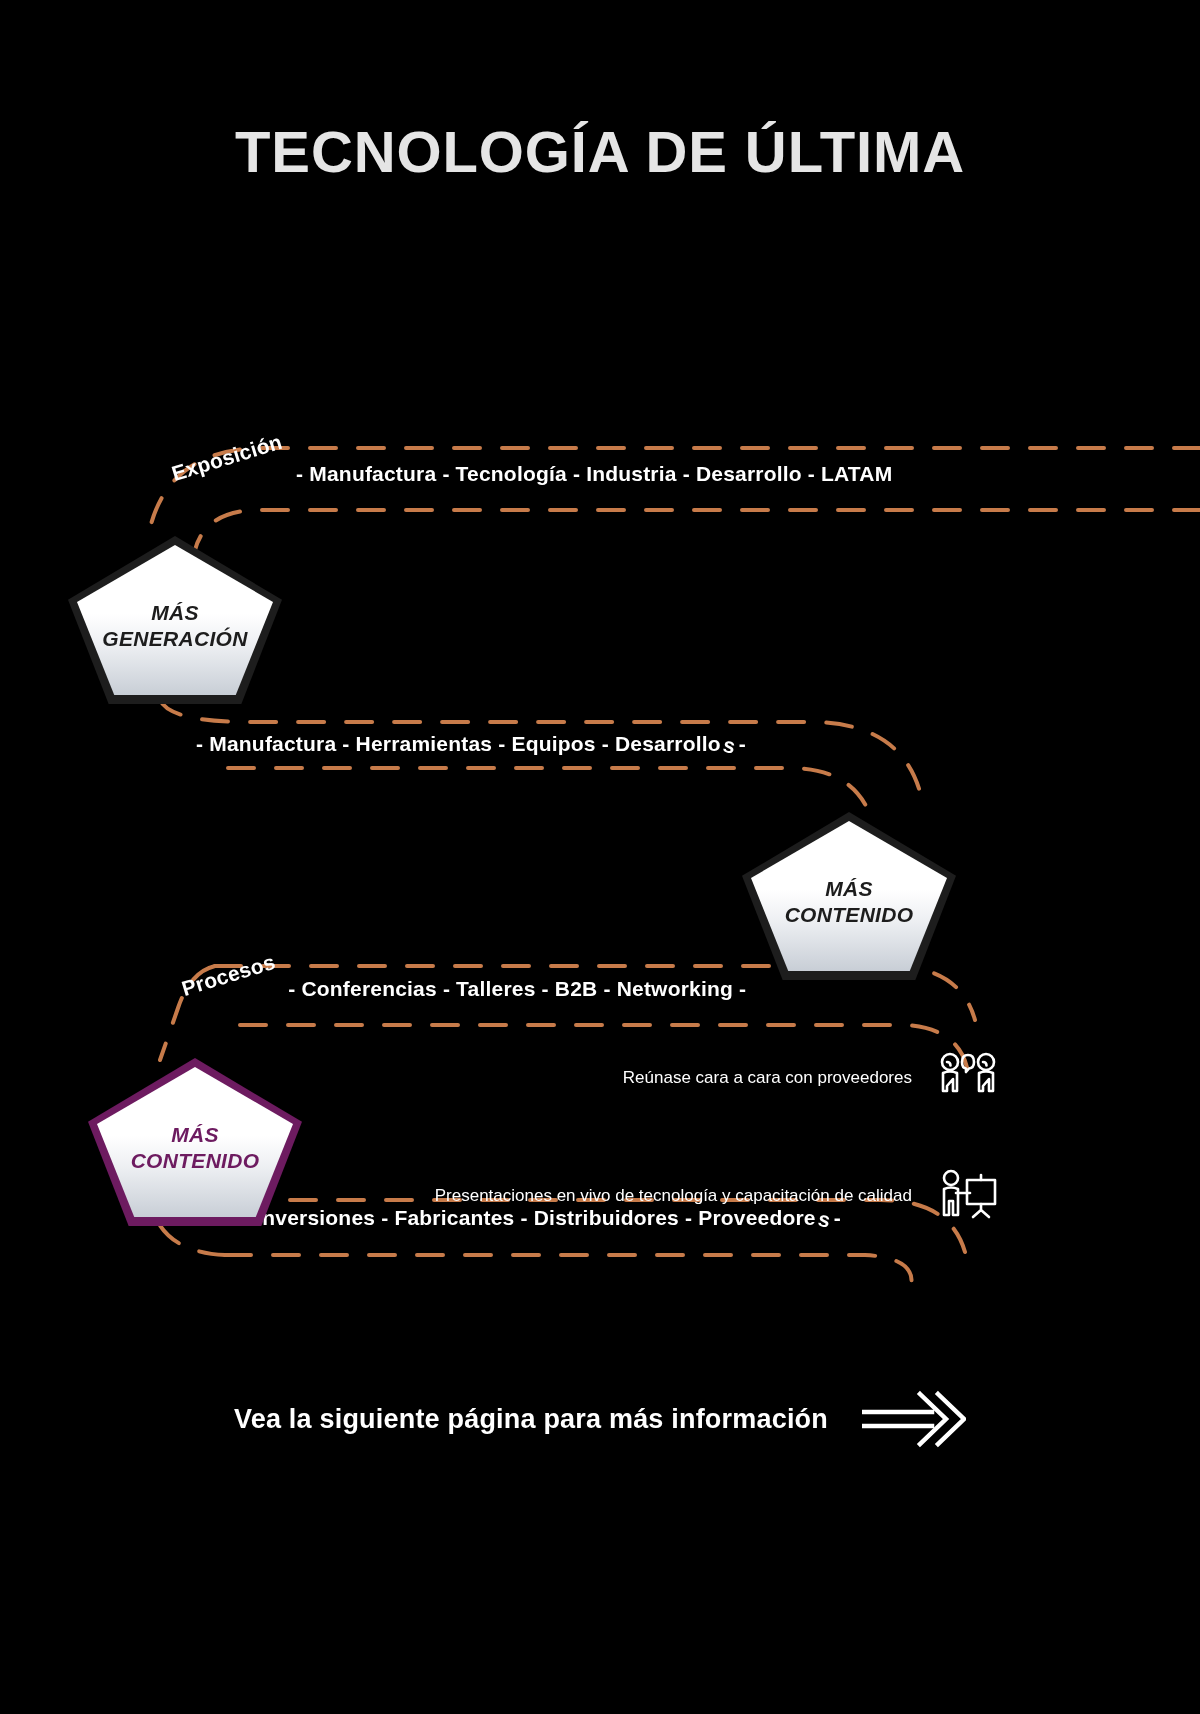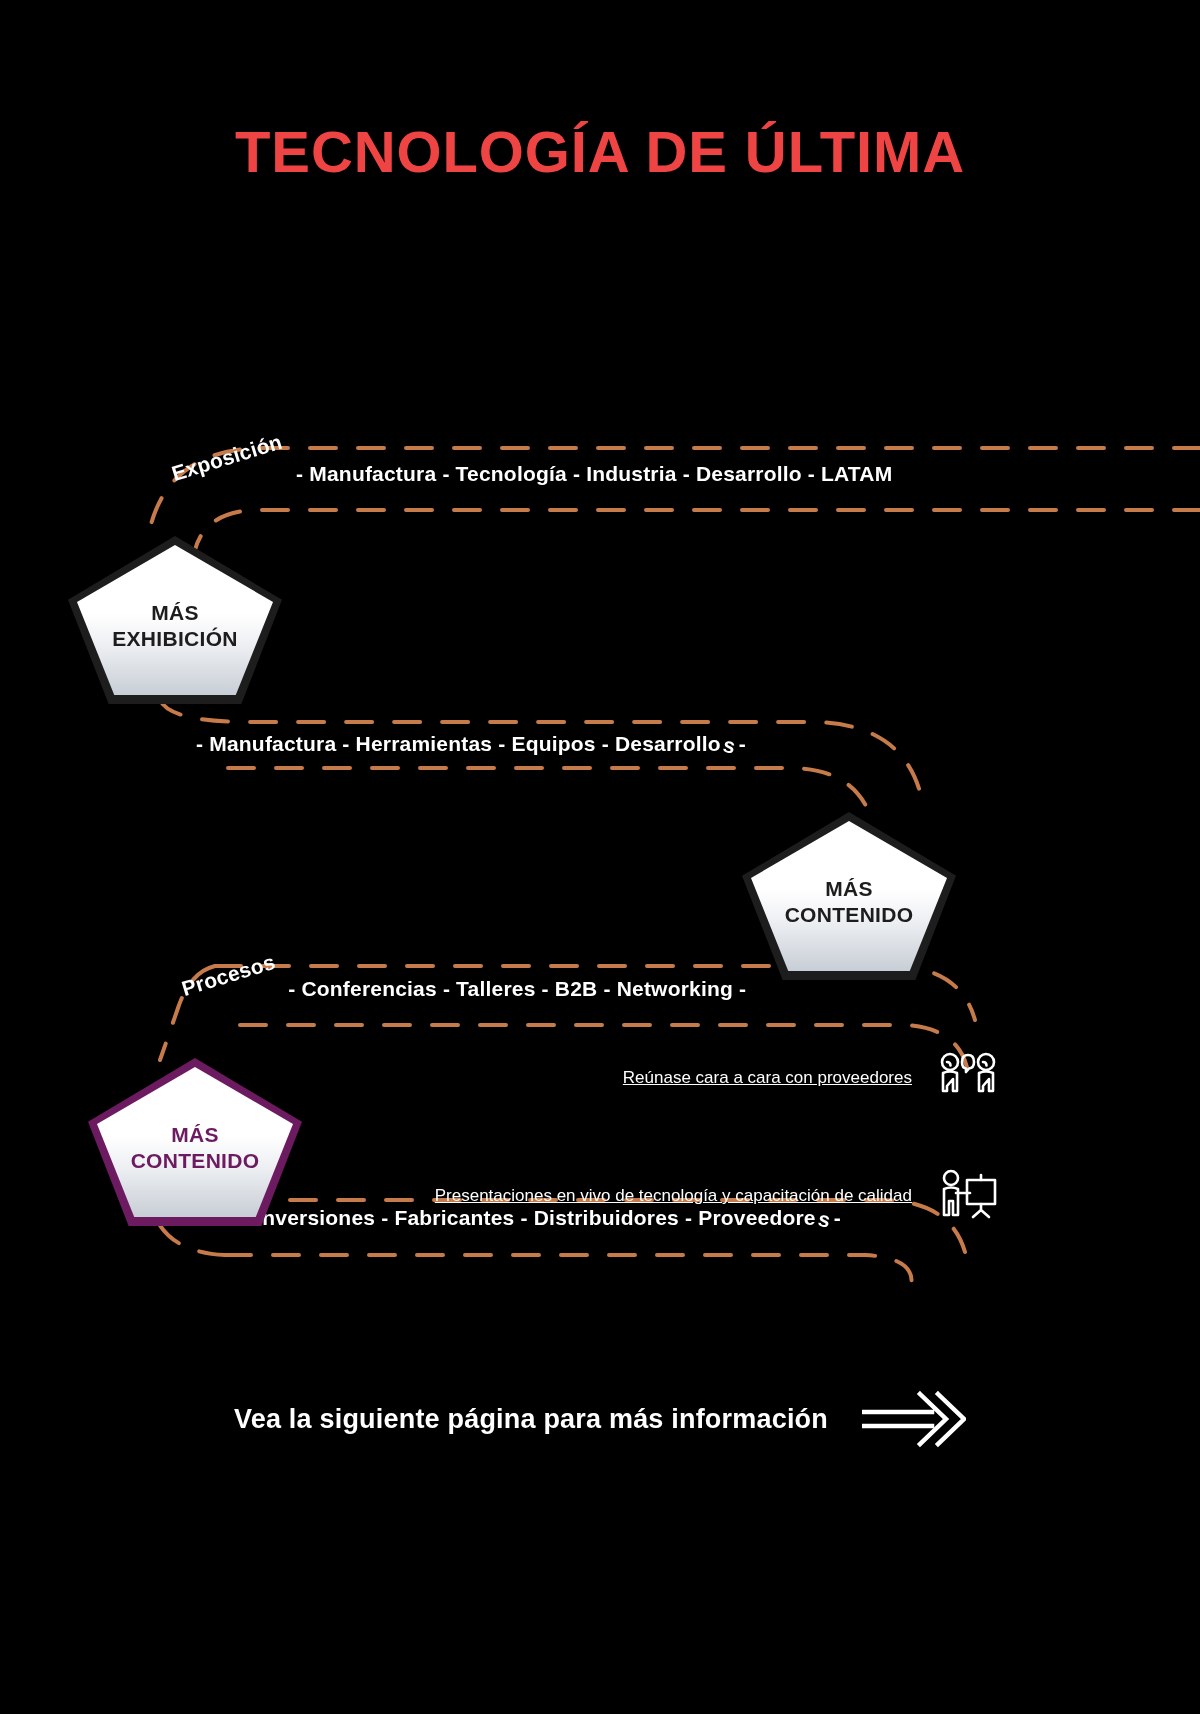--- a/index.html
+++ b/index.html
@@ -6,21 +6,21 @@
   body{width:1200px;height:1714px;position:relative;overflow:hidden;
        font-family:"Liberation Sans","DejaVu Sans",sans-serif;color:#fff;}
 
   .stage{position:absolute;inset:0;}
 
   
   .title{
     position:absolute;left:0;right:0;top:118px;
     text-align:center;
     font-size:58px;font-weight:bold;letter-spacing:0.9px;
-    line-height:1.16;color:#ef4444;
+    line-height:1.16;color:#e5e5e5;
   }
   .title .l2{display:block;}
 
   
   .flow{position:absolute;left:0;top:400px;width:1200px;height:900px;}
 
   
   .rowtext{
     position:absolute;
     font-size:21px;font-weight:bold;color:#fff;
@@ -29,21 +29,21 @@
   .rowtext .rot1{display:inline-block;transform:rotate(-17deg);transform-origin:left bottom;}
   .rowtext .rot2{display:inline-block;transform:rotate(13deg);transform-origin:left bottom;}
   .tick{display:inline-block;font-weight:bold;}
 
   #row1{left:176px;top:462px;}
   #row2{left:196px;top:732px;}
   #row3{left:186px;top:977px;}
   #row4{left:243px;top:1206px;}
 
   
-  .pent{position:absolute;}
+  .pent{position:absolute;font-style:italic;}
   .pent .shape{
     position:absolute;inset:0;
     clip-path:polygon(50% 0%, 100% 38%, 81% 100%, 19% 100%, 0% 38%);
   }
   .pent .outer{background:#1d1d1d;}
   .pent.purple .outer{background:#6d1b60;}
   .pent .inner{
     position:absolute;left:9px;right:9px;top:9px;bottom:9px;
     clip-path:polygon(50% 0%, 100% 38%, 81% 100%, 19% 100%, 0% 38%);
     background:linear-gradient(180deg,#ffffff 0%,#ffffff 46%,#eef0f3 66%,#c8ced6 100%);
@@ -56,21 +56,21 @@
     color:#1d1d1d;letter-spacing:0.3px;
   }
   .pent.purple .label{color:#6d1b60;}
 
   #pent1{left:68px;top:536px;width:214px;height:168px;}
   #pent2{left:742px;top:812px;width:214px;height:168px;}
   #pent3{left:88px;top:1058px;width:214px;height:168px;}
 
   
   .bullet{position:absolute;display:flex;align-items:center;gap:24px;}
-  .bullet .btext{font-size:17px;color:#fff;text-align:right;white-space:nowrap;text-decoration:underline;}
+  .bullet .btext{font-size:17px;color:#fff;text-align:right;white-space:nowrap;}
   .bullet .bicon{width:64px;height:64px;flex:0 0 64px;display:flex;align-items:center;justify-content:center;}
   #bullet1{left:560px;top:1046px;width:440px;justify-content:flex-end;}
   #bullet2{left:340px;top:1164px;width:660px;justify-content:flex-end;}
 
   
   .footer{position:absolute;left:0;right:0;top:1390px;display:flex;
           align-items:center;justify-content:center;gap:34px;}
   .footer .ftext{font-size:27px;font-weight:bold;color:#fff;letter-spacing:0.2px;}
   .footer .farrow{width:104px;height:58px;}
 </style>
@@ -122,21 +122,21 @@
   <div class="rowtext" id="row4">
     <span>- Inversiones</span><span> - Fabricantes - Distribuidores - Proveedore</span><span class="rot2">s</span>
     <span class="tick">-</span>
   </div>
 
   <div class="pent" id="pent1">
     <div class="shape outer"></div>
     <div class="inner"></div>
     <div class="label">
       <div>MÁS</div>
-      <div>EXHIBICIÓN</div>
+      <div>GENERACIÓN</div>
     </div>
   </div>
 
   <div class="pent" id="pent2">
     <div class="shape outer"></div>
     <div class="inner"></div>
     <div class="label">
       <div>MÁS</div>
       <div>CONTENIDO</div>
     </div>

